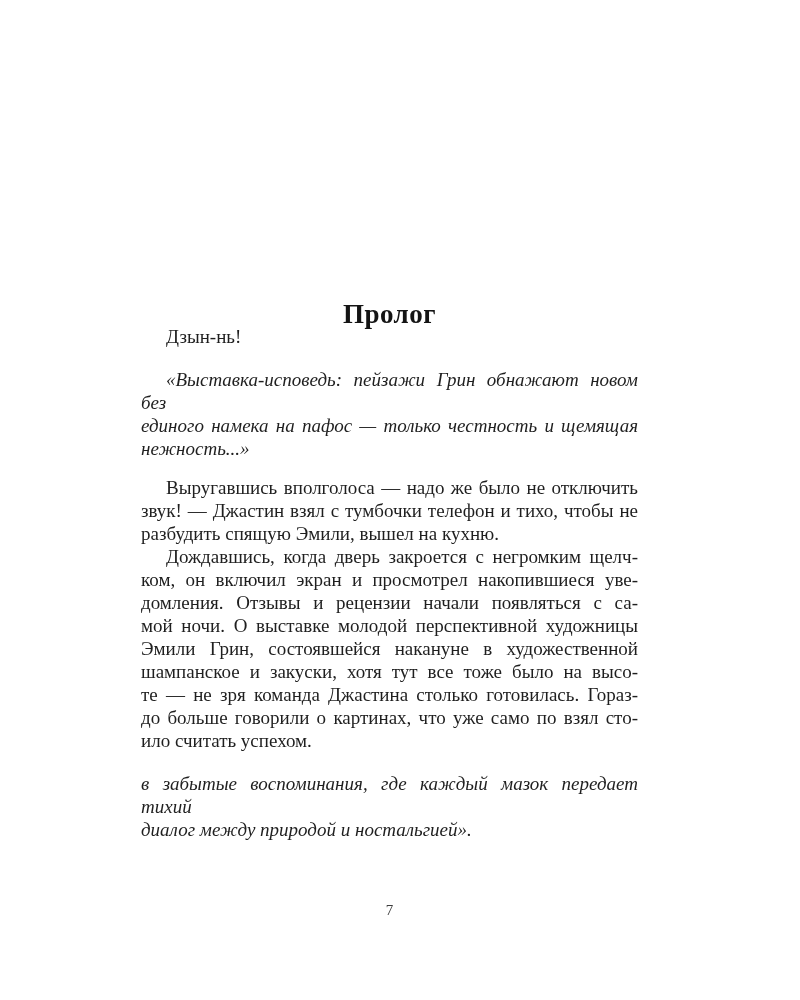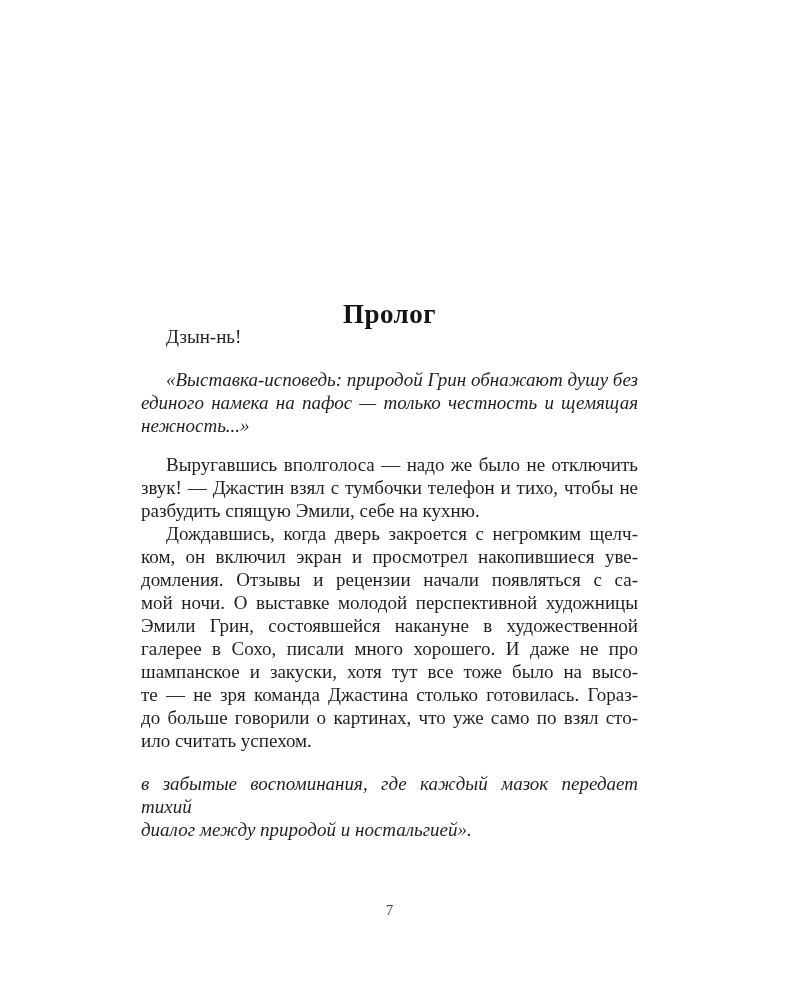--- a/index.html
+++ b/index.html
@@ -74,38 +74,37 @@
   <h1 class="chapter-title">Пролог</h1>
 
   <div class="text-block">
 
     <div class="para">
       <div class="line first last">Дзын-нь!</div>
     </div>
 
 
     <div class="para quote">
-      <div class="line first">«Выставка-исповедь: природой Грин обнажают душу без</div>
+      <div class="line first">«Выставка-исповедь: пейзажи Грин обнажают новом без</div>
       <div class="line">единого намека на пафос — только честность и щемящая</div>
       <div class="line last">нежность...»</div>
     </div>
 
     <div class="para">
       <div class="line first">Выругавшись вполголоса — надо же было не отключить</div>
       <div class="line">звук! — Джастин взял с тумбочки телефон и тихо, чтобы не</div>
-      <div class="line last">разбудить спящую Эмили, себе на кухню.</div>
+      <div class="line last">разбудить спящую Эмили, вышел на кухню.</div>
     </div>
 
     <div class="para">
       <div class="line first">Дождавшись, когда дверь закроется с негромким щелч-</div>
       <div class="line">ком, он включил экран и просмотрел накопившиеся уве-</div>
       <div class="line">домления. Отзывы и рецензии начали появляться с са-</div>
       <div class="line">мой ночи. О выставке молодой перспективной художницы</div>
       <div class="line">Эмили Грин, состоявшейся накануне в художественной</div>
-      <div class="line">галерее в Сохо, писали много хорошего. И даже не про</div>
       <div class="line">шампанское и закуски, хотя тут все тоже было на высо-</div>
       <div class="line">те — не зря команда Джастина столько готовилась. Гораз-</div>
       <div class="line">до больше говорили о картинах, что уже само по взял сто-</div>
       <div class="line last">ило считать успехом.</div>
     </div>
 
     <div class="para quote">
       <div class="line">в забытые воспоминания, где каждый мазок передает тихий</div>
       <div class="line last">диалог между природой и ностальгией».</div>
     </div>

